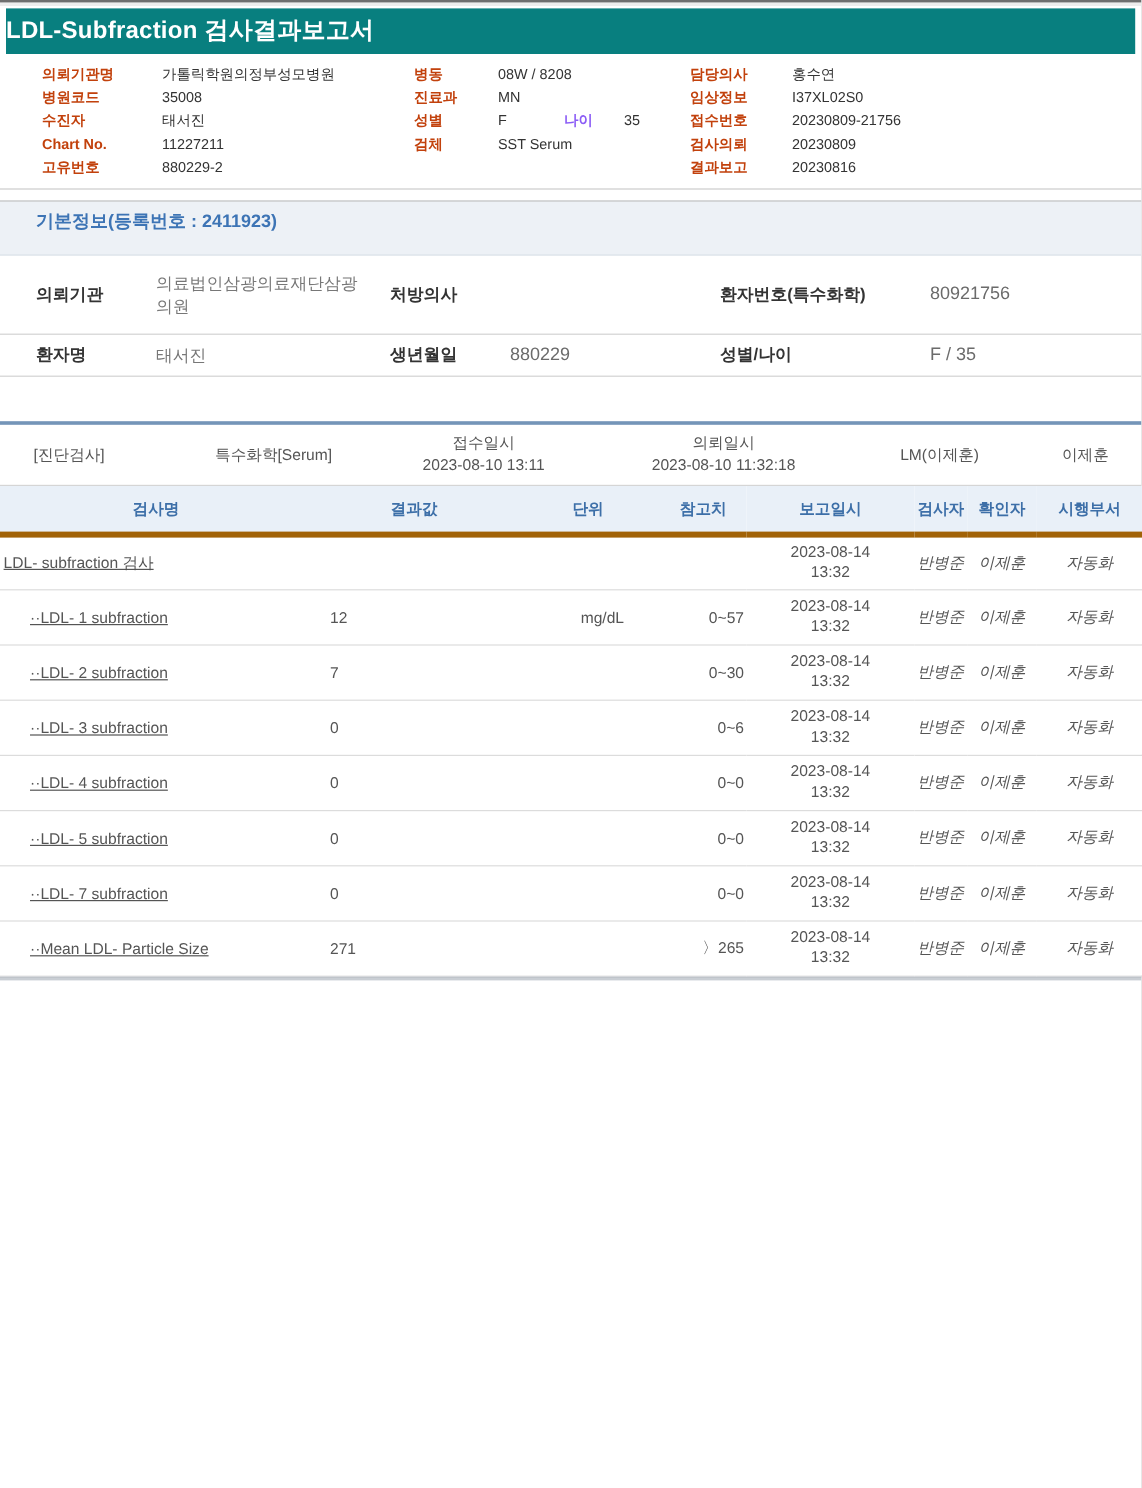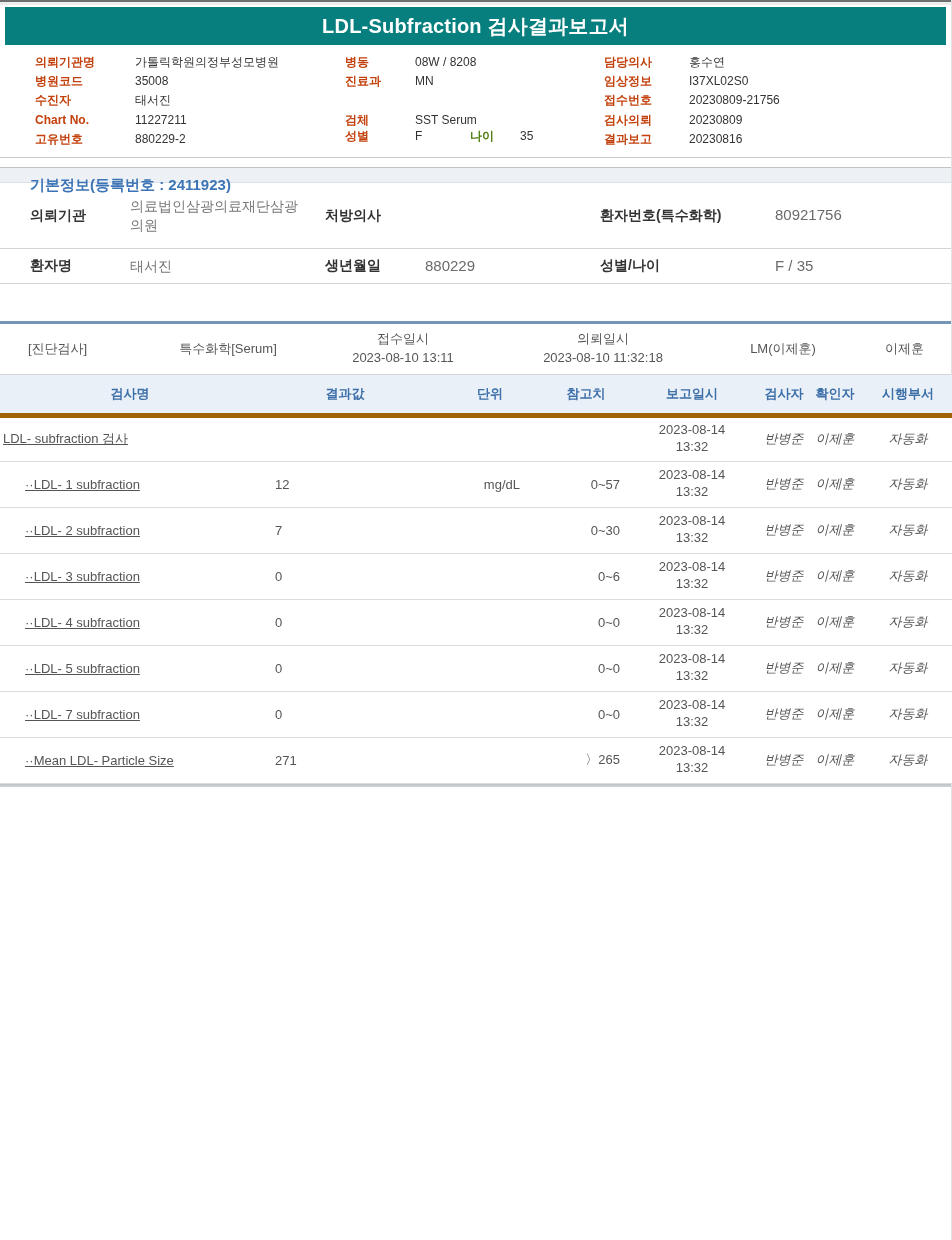--- a/index.html
+++ b/index.html
@@ -10,44 +10,44 @@
     color:#333; position:relative; overflow:hidden;
   }
   .page { position:relative; width:952px; height:1240px; border-right:1px solid #e2e2e2; }
 
   
   .top-strip { height:5px; background:#ededed; border-top:2px solid #6e6e6e; }
 
   
   .title-bar {
     margin:2px 5px 0 5px; height:38px; background:#087f7f;
-    text-align:center; line-height:38px;
+    text-align:left; line-height:38px;
   }
   .title-bar h1 { display:inline; font-size:20px; font-weight:bold; color:#ffffff; letter-spacing:.2px; }
 
   
   .hdr { position:relative; height:100px; margin-top:8px; font-size:12px; }
   .hgroup { position:absolute; top:0; }
   .hgroup.left   { left:35px;  }
   .hgroup.middle { left:345px; }
-  .hgroup.right  { left:604px; }
+  .hgroup.right  { left:575px; }
   .hrow { height:19.2px; line-height:19.2px; white-space:nowrap; }
   .hlabel { display:inline-block; font-weight:bold; color:#c2410c; }
   .hgroup.left  .hlabel { width:100px; }
   .hgroup.middle .hlabel { width:70px; }
   .hgroup.right .hlabel { width:85px; }
   .hvalue { color:#333; }
-  .hlabel2 { display:inline-block; font-weight:bold; color:#4d7c0f; width:50px; margin-left:0;margin-top:36px; }
+  .hlabel2 { display:inline-block; font-weight:bold; color:#8b5cf6; width:50px; margin-left:0; }
   .hv-fixed { display:inline-block; width:55px; }
 
   .hdr-divider { border-top:1px solid #cccccc; margin-top:4px; }
 
   
   .section-header {
-    margin-top:9px; height:16px; line-height:33px;
+    margin-top:9px; height:46px; line-height:33px;
     background:#edf1f6; border-top:1px solid #c2c2c2; border-bottom:1px solid #dbe1e8;
     padding-left:30px; font-size:15px; font-weight:bold; color:#3d74b5;
   }
   .pinfo-row {
     display:grid; grid-template-columns:100px 195px 100px 175px 175px 1fr;
     padding-left:30px; align-items:center;
     border-bottom:1px solid #d3d3d3; font-size:14px;
   }
   .pinfo-row.r1 { height:66px; }
   .pinfo-row.r2 { height:35px; }

